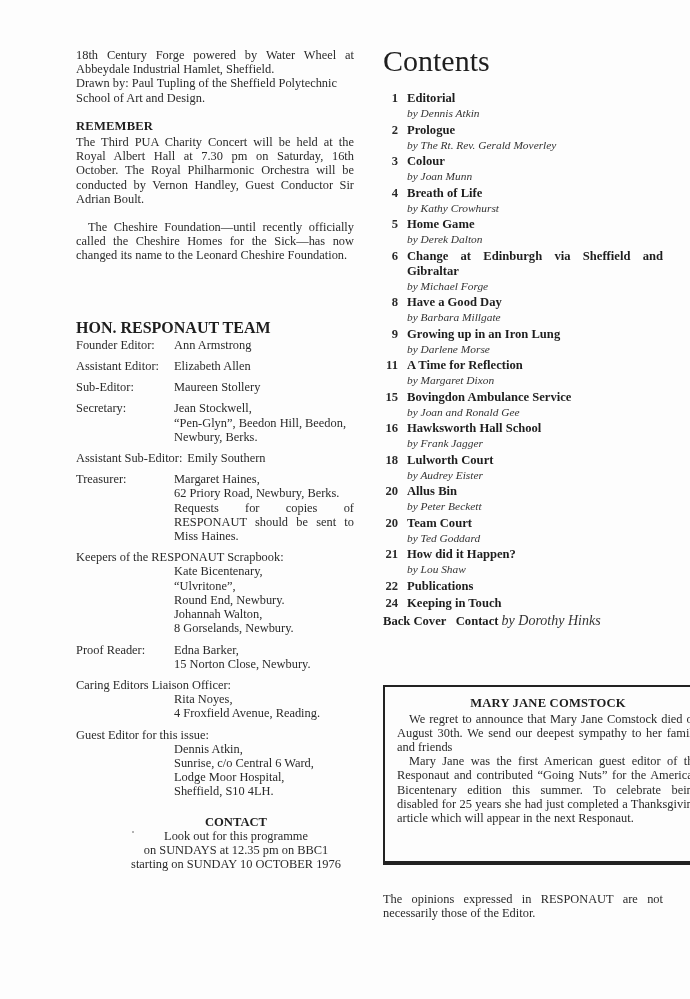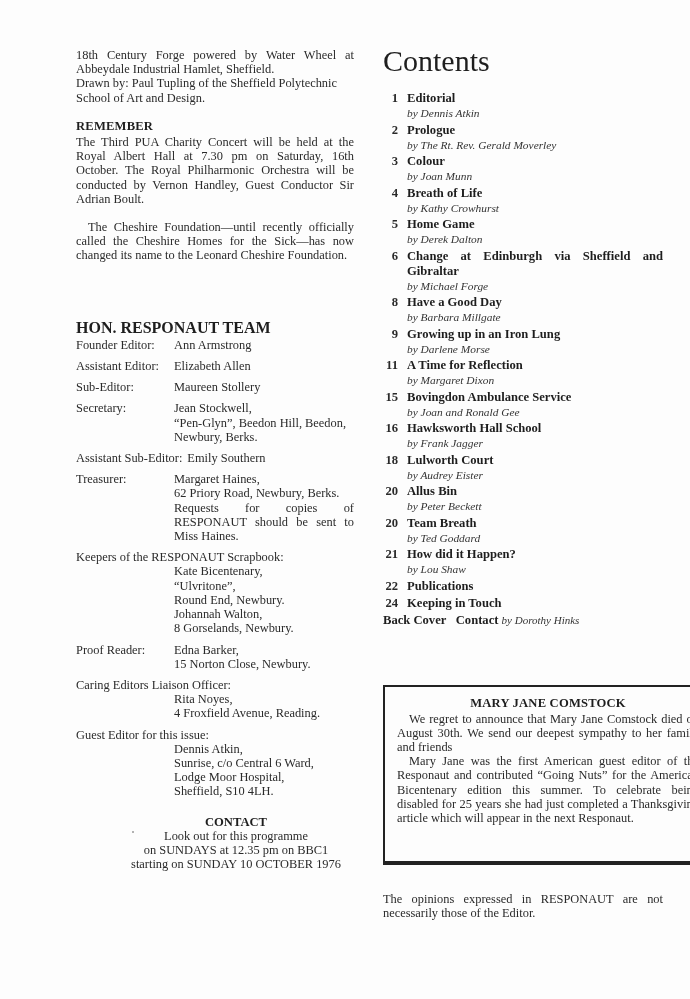--- a/index.html
+++ b/index.html
@@ -28,21 +28,21 @@
 
     .contents-title { font-size: 30px; line-height: 34px; color: #1e1e1e; margin-bottom: 13px; font-weight: normal; }
     .toc-item { display: flex; margin-bottom: 2px; }
     .toc-num { width: 24px; flex: none; font-size: 12.6px; font-weight: bold; text-align: right; padding-right: 9px; line-height: 15px; }
     .toc-body { flex: 1; }
     .toc-title { font-weight: bold; font-size: 12.6px; line-height: 15px; color: #1e1e1e; text-align: justify; }
     .toc-title.spread { text-align: justify; text-align-last: left; }
     .toc-author { font-style: italic; font-size: 11.4px; line-height: 14.5px; color: #333; }
     .toc-back { font-size: 12.6px; line-height: 15px; margin-top: 1px; }
     .toc-back b { color: #1e1e1e; }
-    .toc-back i { font-size: 11px; color: #333; }
+    .toc-back i { font-size: 14px; color: #333; }
 
     .notice-box { position: absolute; left: 383px; top: 685px; width: 331px; height: 180px;
                   border: 2px solid #222; border-right-width: 4px; border-bottom-width: 4px;
                   padding: 9px 11px 0 12px; font-size: 12.4px; line-height: 14.1px; }
     .notice-title { font-weight: bold; font-size: 12.6px; text-align: center; margin-bottom: 2px; color: #1e1e1e; letter-spacing: 0.2px; }
 
     .disclaimer { position: absolute; left: 383px; top: 892px; width: 280px; font-size: 12.4px; line-height: 14.2px; text-align: justify; }
 
     .speck { position: absolute; left: 132px; top: 831px; width: 2px; height: 2px; background: #999; border-radius: 50%; }
   </style>
@@ -234,21 +234,21 @@
       <div class="toc-item">
         <div class="toc-num">20</div>
         <div class="toc-body">
           <div class="toc-title">Allus Bin</div>
           <div class="toc-author">by Peter Beckett</div>
         </div>
       </div>
       <div class="toc-item">
         <div class="toc-num">20</div>
         <div class="toc-body">
-          <div class="toc-title">Team Breath</div>
+          <div class="toc-title">Team Court</div>
           <div class="toc-author">by Ted Goddard</div>
         </div>
       </div>
       <div class="toc-item">
         <div class="toc-num">21</div>
         <div class="toc-body">
           <div class="toc-title">How did it Happen?</div>
           <div class="toc-author">by Lou Shaw</div>
         </div>
       </div>

